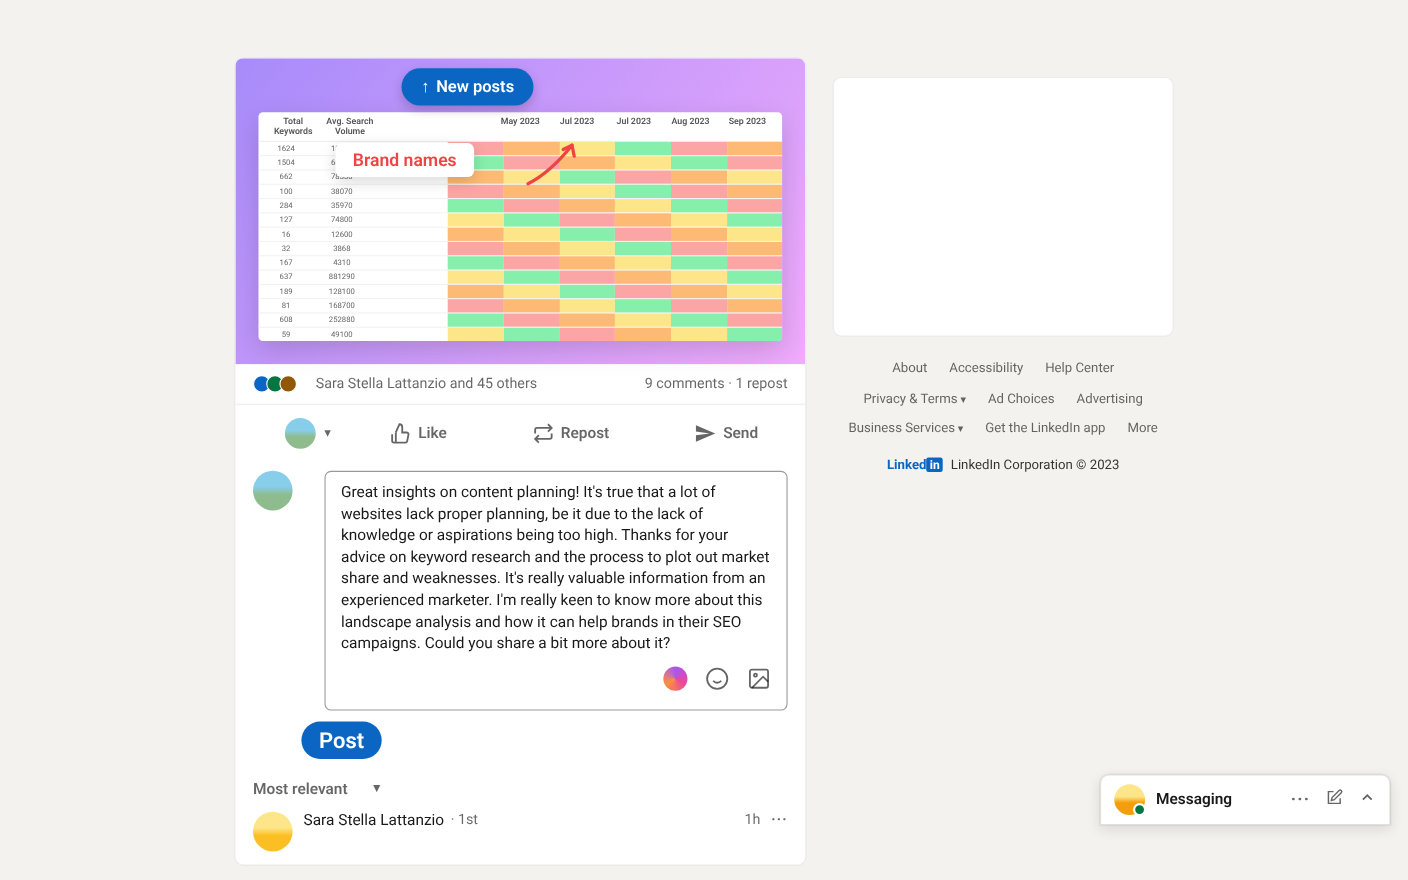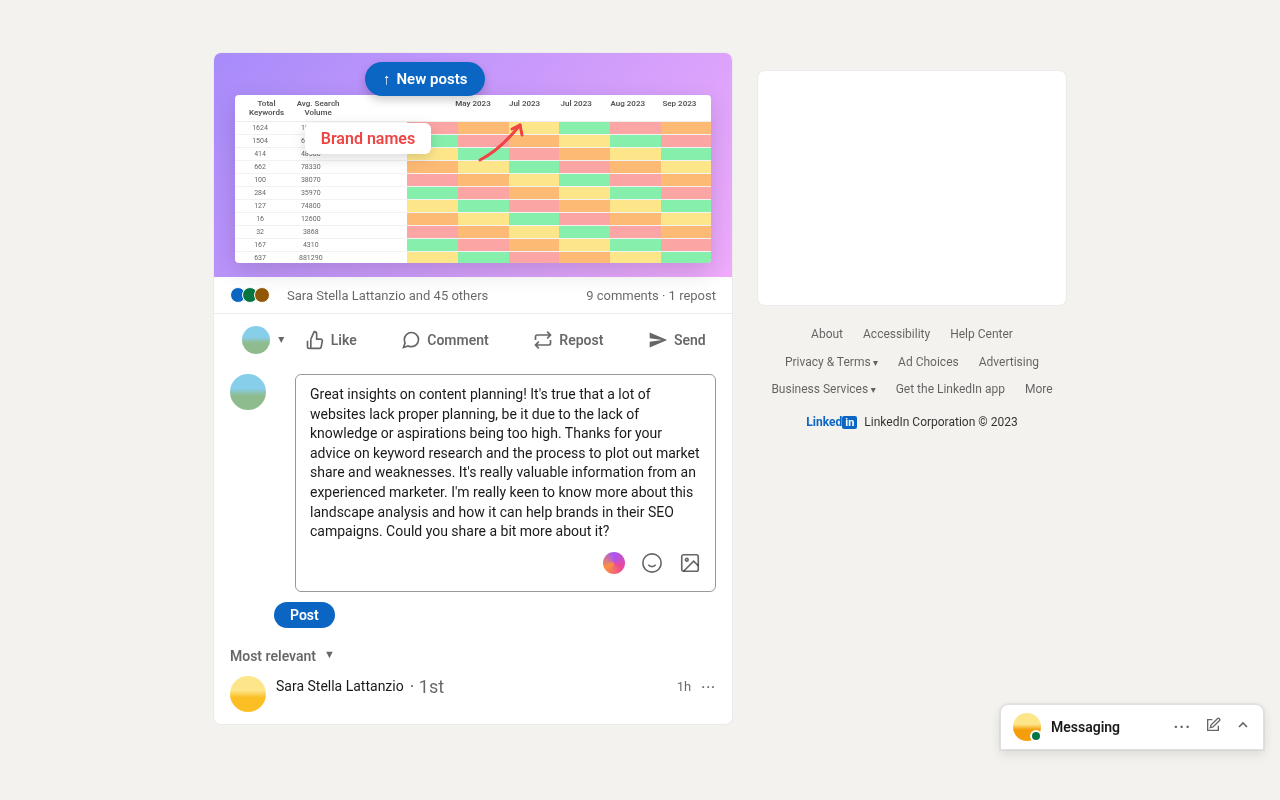--- a/index.html
+++ b/index.html
@@ -43,21 +43,21 @@
   display: flex;
   align-items: center;
   gap: 6px;
   box-shadow: 0 4px 10px rgba(0,0,0,0.2);
   z-index: 50;
   font-size: 15px;
 }
 
 
 .post-image {
-  height: 224px;
+  height: 278px;
   background: linear-gradient(130deg, #a78bfa 0%, #f0abfc 100%);
   display: flex;
   align-items: center;
   justify-content: center;
   position: relative;
 }
 .sheet {
   background: #fff;
   width: 92%;
   height: 75%;
@@ -207,52 +207,52 @@
   background: conic-gradient(#a855f7, #ec4899, #fb923c, #a855f7);
 }
 .post-btn {
   margin: 10px 16px 16px 60px;
   background: #0a66c2;
   color: #fff;
   font-weight: 600;
   padding: 5px 16px;
   border-radius: 999px;
   display: inline-block;
-  font-size: 14px;
+  font-size: 20px;
 }
 
 
 .sort {
   padding: 4px 16px 8px 16px;
   font-size: 14px;
   font-weight: 600;
   color: rgba(0,0,0,0.6);
   display: flex;
   align-items: flex-start;
-  gap: 8px;
+  gap: 21px;
 }
 .comment-item {
   display: flex;
   gap: 10px;
   padding: 4px 16px 12px 16px;
 }
 .comment-avatar {
   width: 36px; height: 36px; border-radius: 50%;
   background: linear-gradient(#fde68a 40%, #fbbf24 60%);
   flex-shrink: 0;
 }
 .comment-body { flex: 1; }
 .comment-head {
   display: flex;
   align-items: center;
   gap: 6px;
   font-size: 14px;
 }
 .comment-head .name { font-weight: 400; color: rgba(0,0,0,0.9); }
-.comment-head .deg { color: rgba(0,0,0,0.6); font-size: 18px;}
+.comment-head .deg { color: rgba(0,0,0,0.6); font-size: 13px;}
 .comment-meta {
   margin-left: auto;
   color: rgba(0,0,0,0.6);
   font-size: 13px;
   display: flex;
   align-items: center;
   gap: 10px;
 }
 
 
@@ -371,31 +371,20 @@
                 <div>68210</div>
                 <div style="flex: 1.4 1 0%;"></div>
                 <div class="cell" style="background: rgb(134, 239, 172);"></div>
                 <div class="cell" style="background: rgb(252, 165, 165);"></div>
                 <div class="cell" style="background: rgb(253, 186, 116);"></div>
                 <div class="cell" style="background: rgb(253, 230, 138);"></div>
                 <div class="cell" style="background: rgb(134, 239, 172);"></div>
                 <div class="cell" style="background: rgb(252, 165, 165);"></div>
               </div>
               <div class="sheet-row">
-                <div>414</div>
-                <div>48580</div>
-                <div style="flex: 1.4 1 0%;"></div>
-                <div class="cell" style="background: rgb(253, 230, 138);"></div>
-                <div class="cell" style="background: rgb(134, 239, 172);"></div>
-                <div class="cell" style="background: rgb(252, 165, 165);"></div>
-                <div class="cell" style="background: rgb(253, 186, 116);"></div>
-                <div class="cell" style="background: rgb(253, 230, 138);"></div>
-                <div class="cell" style="background: rgb(134, 239, 172);"></div>
-              </div>
-              <div class="sheet-row">
                 <div>662</div>
                 <div>78330</div>
                 <div style="flex: 1.4 1 0%;"></div>
                 <div class="cell" style="background: rgb(253, 186, 116);"></div>
                 <div class="cell" style="background: rgb(253, 230, 138);"></div>
                 <div class="cell" style="background: rgb(134, 239, 172);"></div>
                 <div class="cell" style="background: rgb(252, 165, 165);"></div>
                 <div class="cell" style="background: rgb(253, 186, 116);"></div>
                 <div class="cell" style="background: rgb(253, 230, 138);"></div>
               </div>
@@ -545,28 +534,20 @@
         <div style="padding-left:12px;">
           <div class="avatar-small"></div>
         </div>
         <div class="btn">
           <span class="ic">
             <svg width="20" height="20" viewBox="0 0 24 24" fill="none" stroke="currentColor" stroke-width="2">
                 <path d="M7 22V11 M3 13v7a2 2 0 0 0 2 2h12.4a2 2 0 0 0 2-1.6l1.4-7A2 2 0 0 0 18.8 11H14V5a3 3 0 0 0-3-3l-4 9"></path>
               </svg>
           </span>
           <span>Like</span>
-        </div>
-        <div class="btn">
-          <span class="ic">
-            <svg width="20" height="20" viewBox="0 0 24 24" fill="none" stroke="currentColor" stroke-width="2">
-                <path d="M21 11.5a8.38 8.38 0 0 1-8.5 8.5 8.5 8.5 0 0 1-3.9-.9L3 21l1.9-5.6A8.38 8.38 0 0 1 4 11.5a8.5 8.5 0 0 1 17 0z"></path>
-              </svg>
-          </span>
-          <span>Comment</span>
         </div>
         <div class="btn">
           <span class="ic">
             <svg width="20" height="20" viewBox="0 0 24 24" fill="none" stroke="currentColor" stroke-width="2">
                 <path d="M17 2l4 4-4 4 M3 12V8a2 2 0 0 1 2-2h16 M7 22l-4-4 4-4 M21 12v4a2 2 0 0 1-2 2H3"></path>
               </svg>
           </span>
           <span>Repost</span>
         </div>
         <div class="btn">

